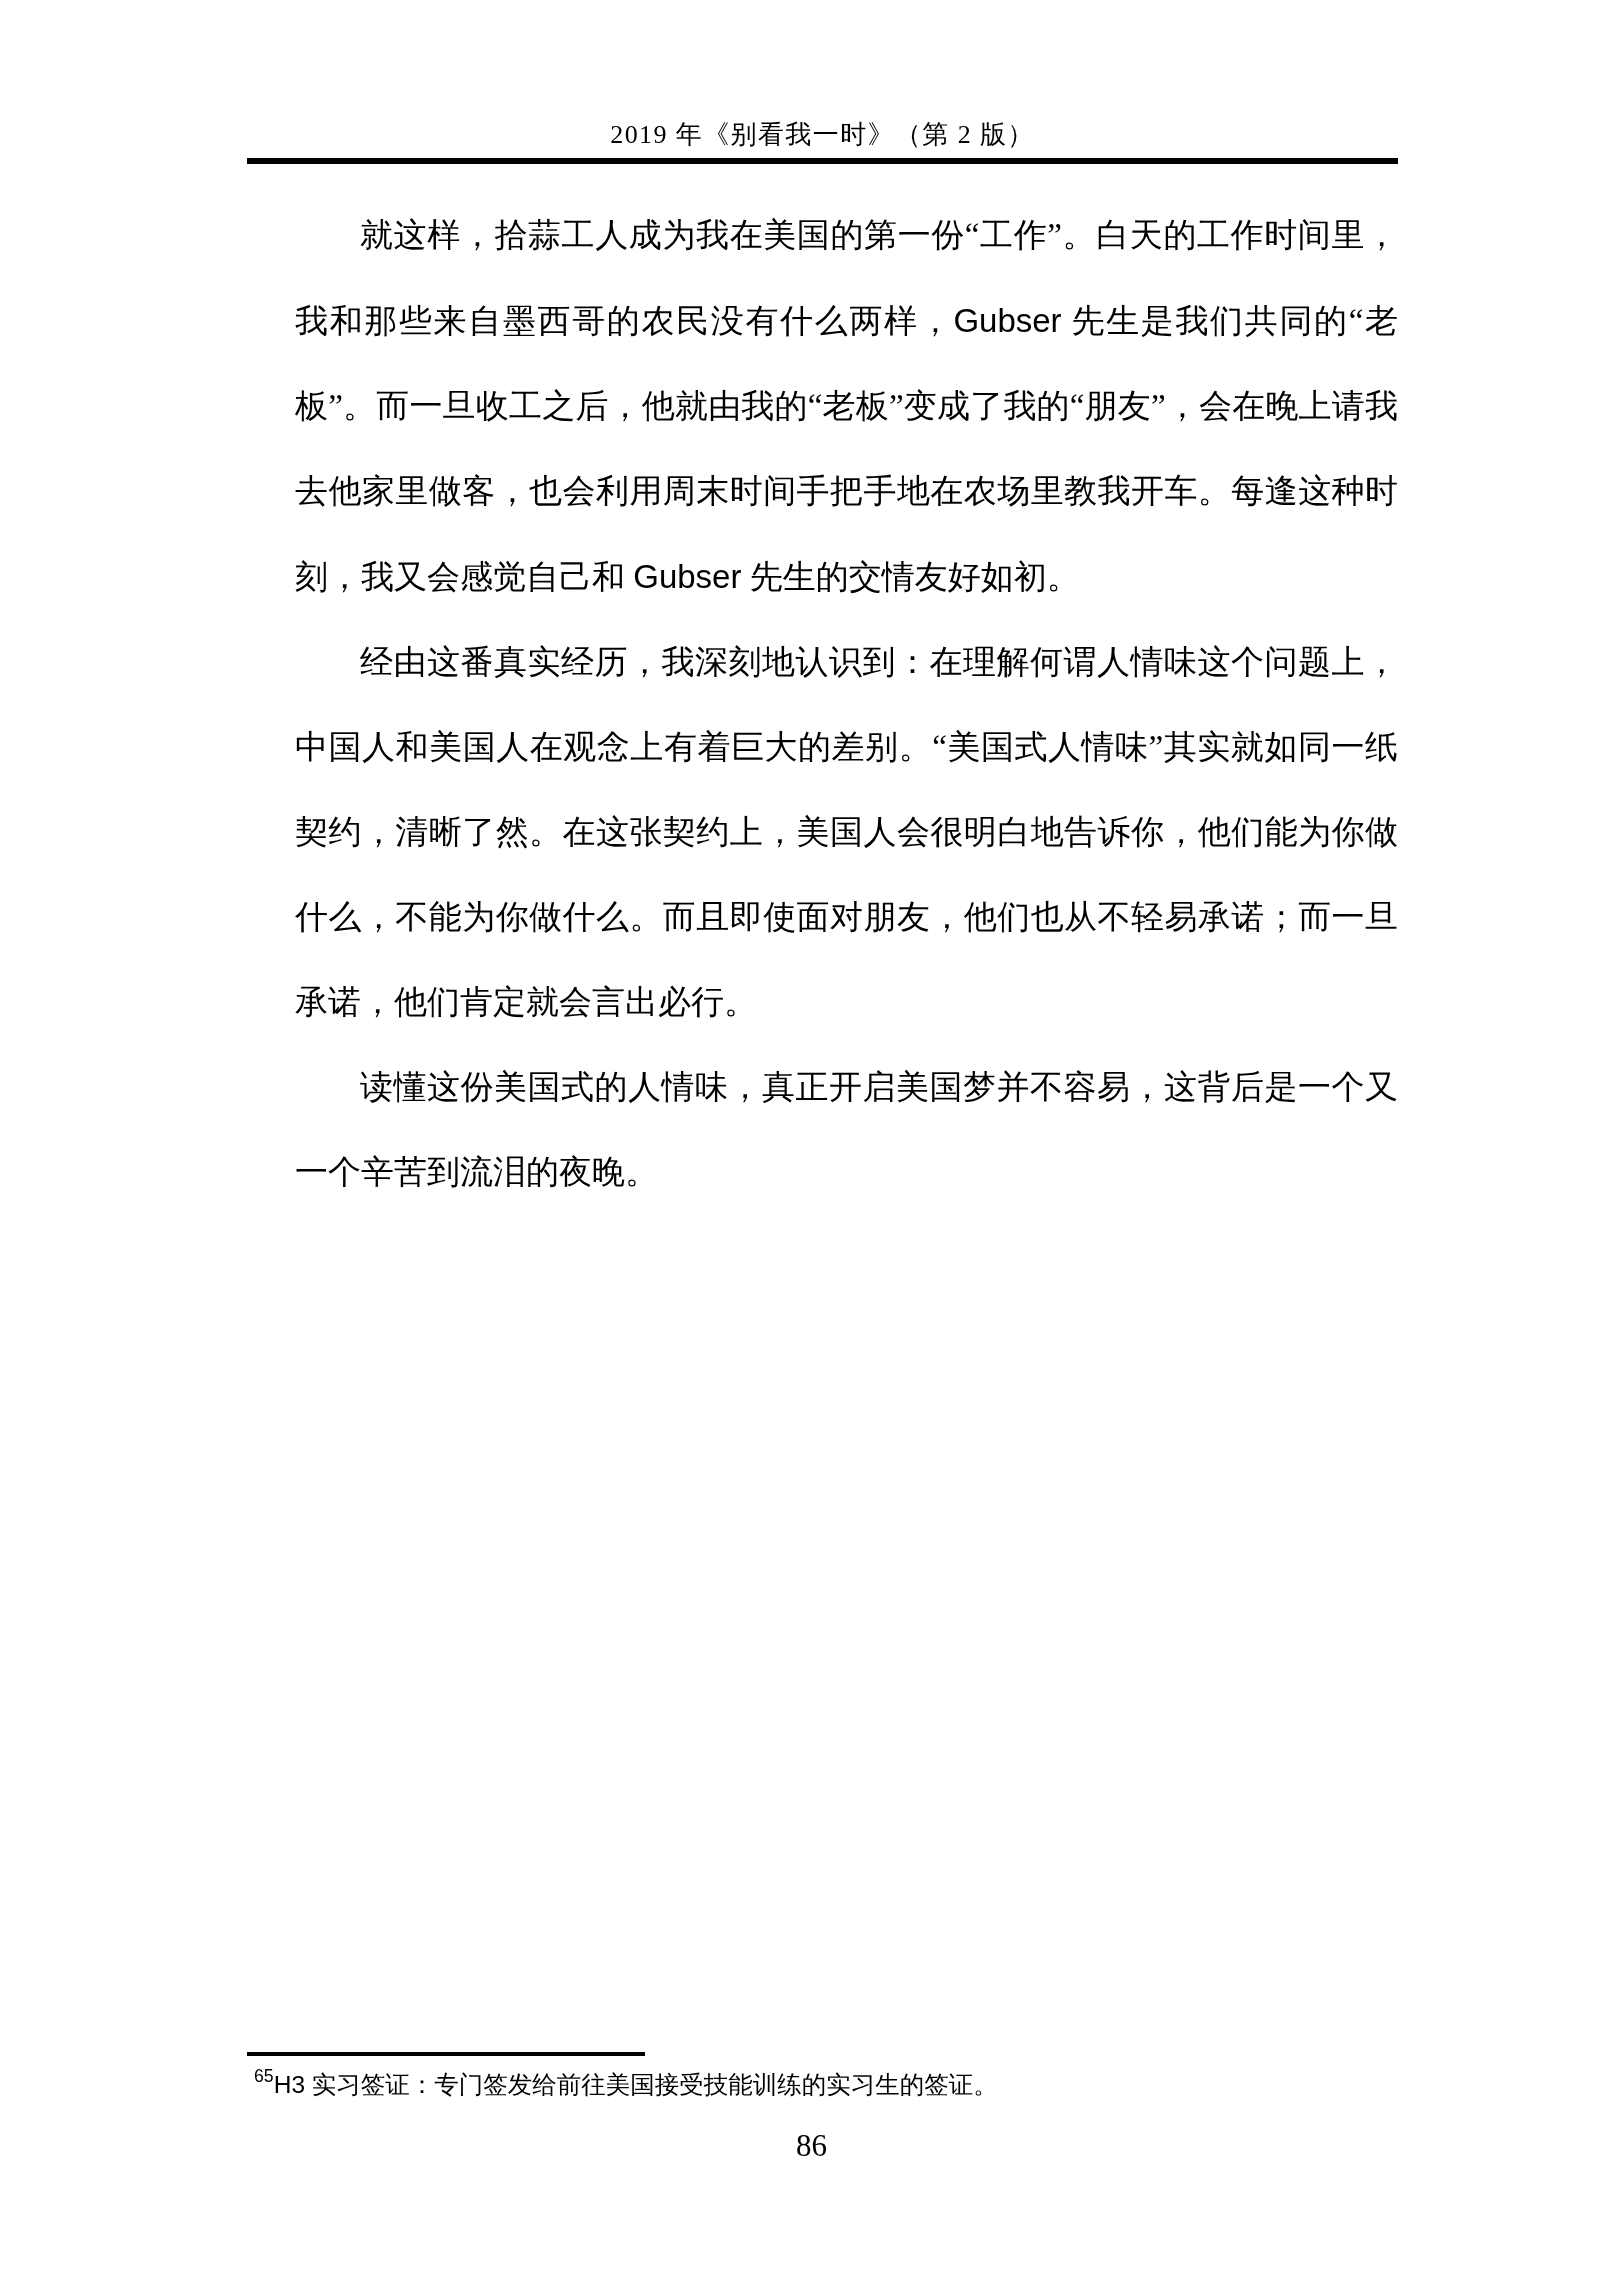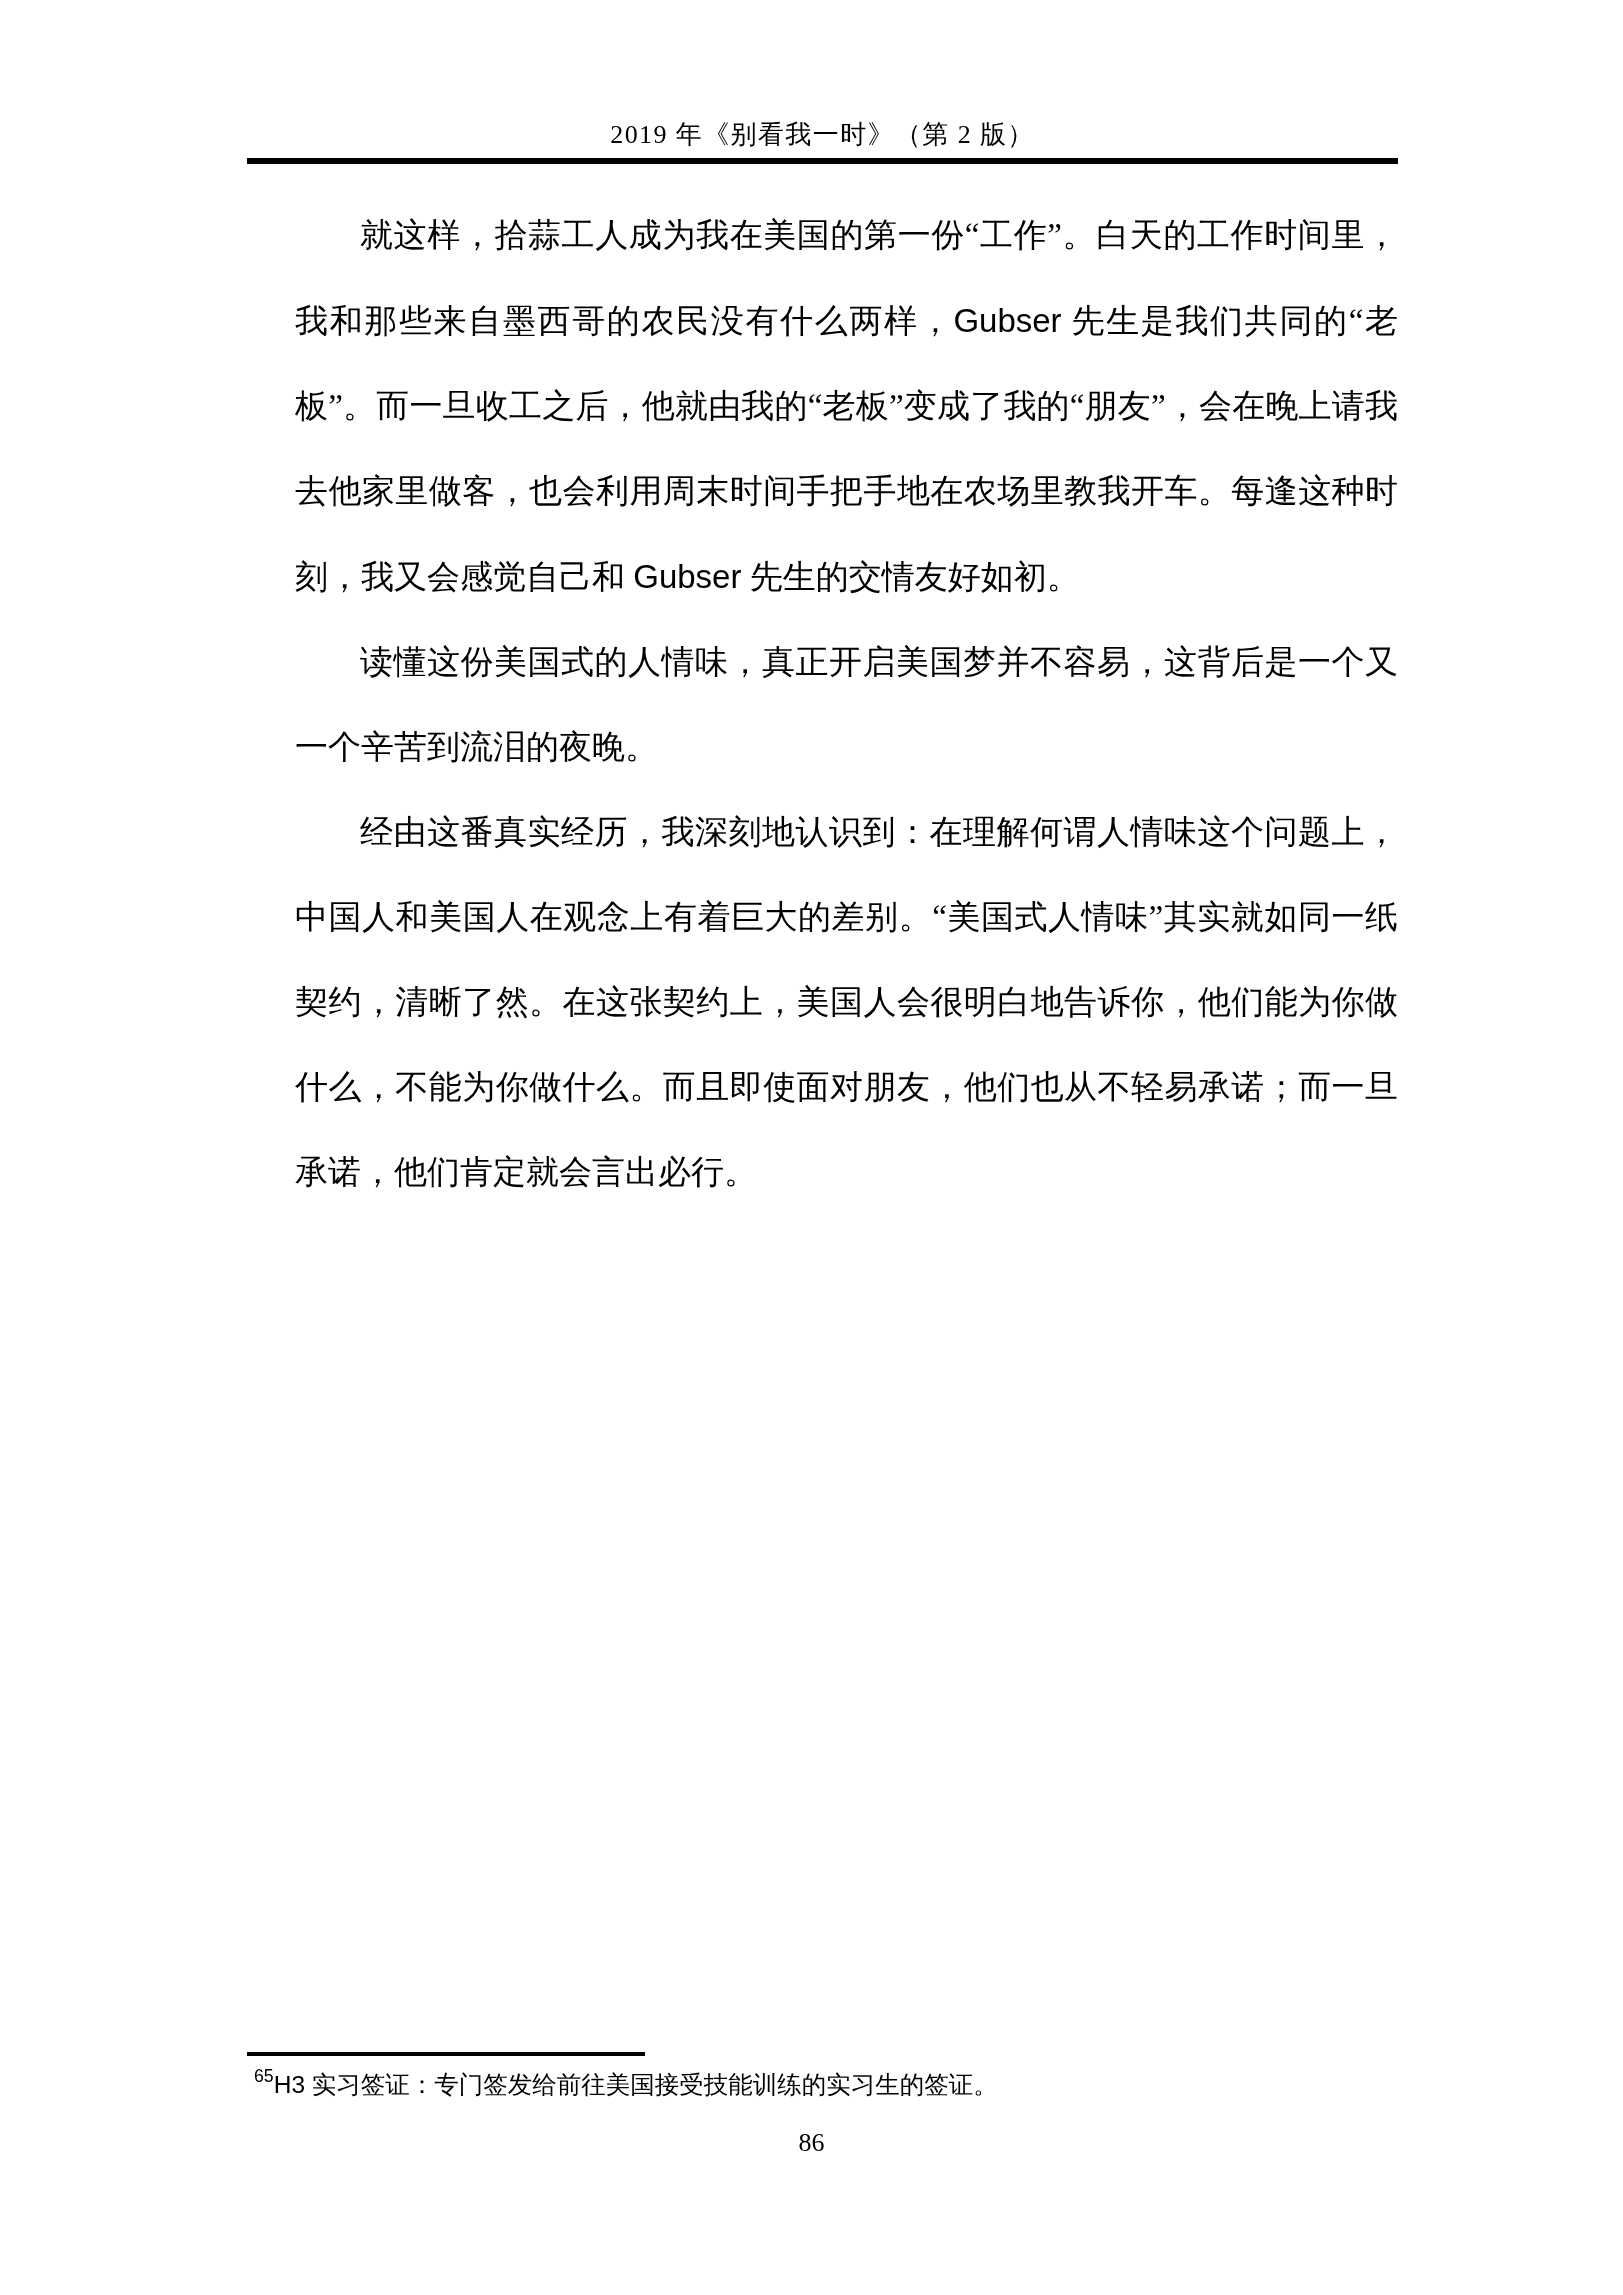--- a/index.html
+++ b/index.html
@@ -80,36 +80,36 @@
     line-height: 0;
     vertical-align: 11px;
   }
   .footnote .run-latin { font-size: 24.5px; }
   .page-number {
     position: absolute;
     top: 2128px;
     left: 0;
     width: 1623px;
     text-align: center;
-    font-size: 26px;
+    font-size: 31px;
   }
 </style>
 </head>
 <body>
 
 <div class="page">
 
   <div class="header-title">2019 年《别看我一时》（第 2 版）</div>
 
   <div class="header-rule"></div>
 
   <div class="body-text">
       <p class="para indent"><span class="run-cjk">就这样，拾蒜工人成为我在美国的第一份“工作”。白天的工作时间里，我和那些来自墨西哥的农民没有什么两样，</span><span class="run-latin">Gubser</span><span class="run-cjk"> 先生是我们共同的“老板”。而一旦收工之后，他就由我的“老板”变成了我的“朋友”，会在晚上请我去他家里做客，也会利用周末时间手把手地在农场里教我开车。每逢这种时刻，我又会感觉自己和 </span><span class="run-latin">Gubser</span><span class="run-cjk"> 先生的交情友好如初。</span></p>
+      <p class="para indent"><span class="run-cjk">经由这番真实经历，我深刻地认识到：在理解何谓人情味这个问题上，中国人和美国人在观念上有着巨大的差别。“美国式人情味”其实就如同一纸契约，清晰了然。在这张契约上，美国人会很明白地告诉你，他们能为你做什么，不能为你做什么。而且即使面对朋友，他们也从不轻易承诺；而一旦承诺，他们肯定就会言出必行。</span></p>
       <p class="para indent"><span class="run-cjk">读懂这份美国式的人情味，真正开启美国梦并不容易，这背后是一个又一个辛苦到流泪的夜晚。</span></p>
-      <p class="para indent"><span class="run-cjk">经由这番真实经历，我深刻地认识到：在理解何谓人情味这个问题上，中国人和美国人在观念上有着巨大的差别。“美国式人情味”其实就如同一纸契约，清晰了然。在这张契约上，美国人会很明白地告诉你，他们能为你做什么，不能为你做什么。而且即使面对朋友，他们也从不轻易承诺；而一旦承诺，他们肯定就会言出必行。</span></p>
     </div>
 
   <div class="footnote-rule"></div>
 
   <div class="footnote">
     <sup class="fn-marker">65</sup><span><span class="run-latin">H3 </span><span class="run-cjk">实习签证：专门签发给前往美国接受技能训练的实习生的签证。</span></span>
   </div>
 
   <div class="page-number">86</div>
 

